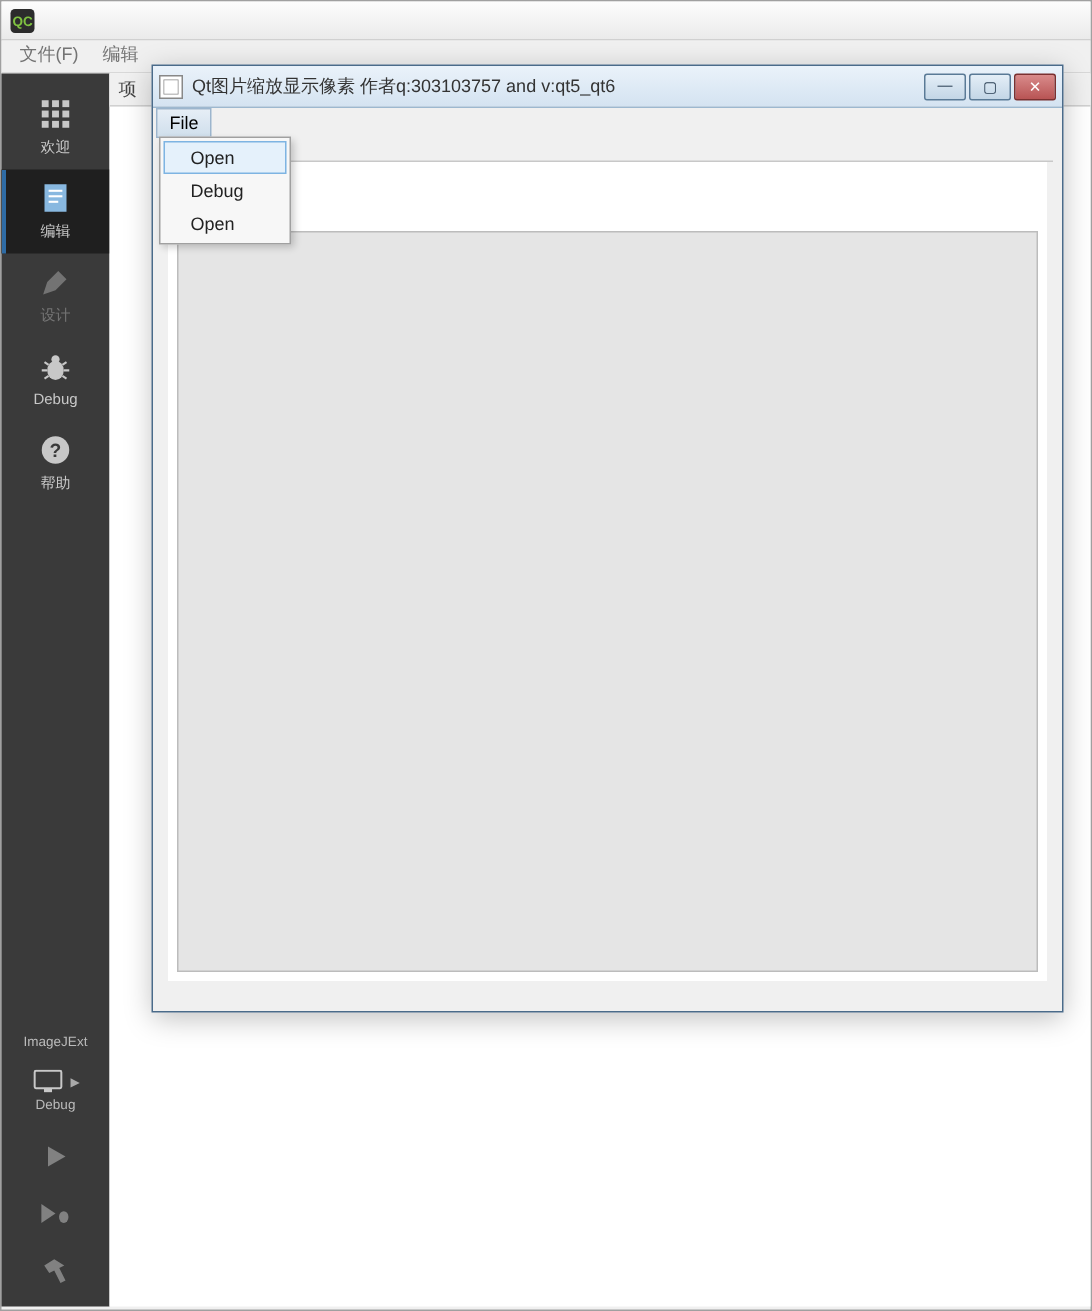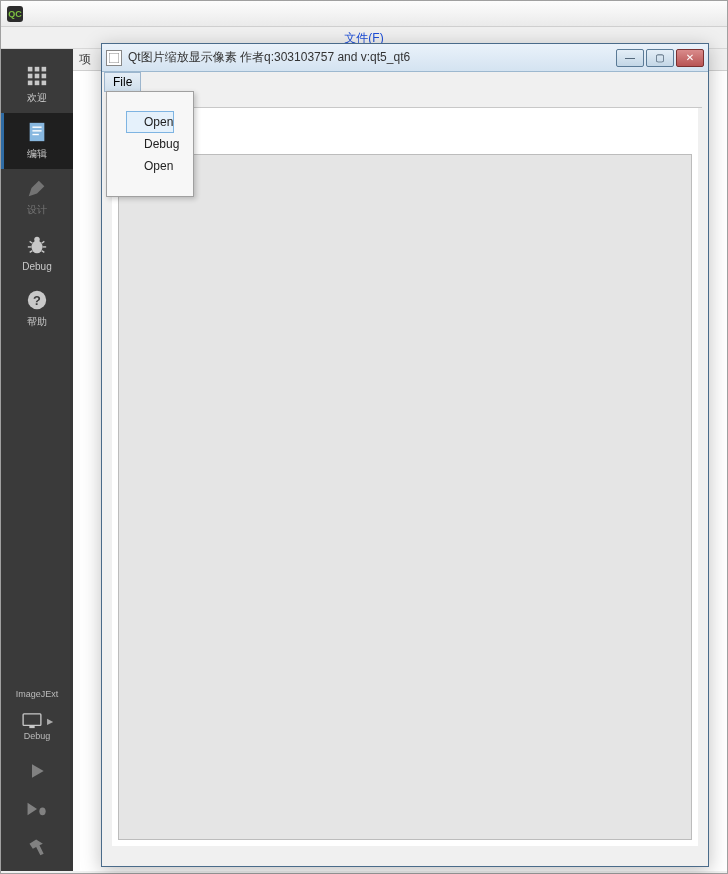--- a/index.html
+++ b/index.html
@@ -38,27 +38,26 @@
       display: inline-flex;
       align-items: center;
       justify-content: center;
       color: #7fc241;
       font-size: 9px;
       font-weight: bold;
     }
     .menubar {
       height: 22px;
       display: flex;
-      align-items: center;
+      align-items: flex-end;
       padding: 0 4px;
       background: #f0f0f0;
       border-bottom: 1px solid #d8d8d8;
       font-size: 12px;
-      color: #1d4ed8;
-      flex-direction: column;
+      color: #737373;
     }
     .menubar .menu-item {
       padding: 3px 8px;
       cursor: default;
     }
     .content-row {
       display: flex;
       height: calc(100% - 50px);
       position: relative;
     }
@@ -130,21 +129,21 @@
       font-size: 12px;
       padding: 2px 6px;
       color: #444;
     }
     
     .app-window {
       position: absolute;
       top: 42px;
       left: 100px;
       width: 608px;
-      height: 824px;
+      height: 632px;
       background: #f0f0f0;
       border: 1px solid #4a6b8a;
       box-shadow: 0 4px 18px rgba(0,0,0,0.25);
     }
     .app-titlebar {
       height: 28px;
       background: linear-gradient(to bottom, #eaf2fa, #d4e3f1);
       border-bottom: 1px solid #9db8cf;
       display: flex;
       align-items: center;
@@ -199,21 +198,21 @@
       font-size: 12px;
     }
     .app-dropdown {
       position: absolute;
       top: 47px;
       left: 4px;
       width: 88px;
       background: #f7f7f7;
       border: 1px solid #a0a0a0;
       box-shadow: 2px 2px 5px rgba(0,0,0,0.2);
-      padding: 19px;
+      padding: 2px;
       z-index: 10;
     }
     .app-dropdown .ditem {
       padding: 4px 18px;
       font-size: 12px;
       color: #222;
       text-align: left;
     }
     .app-dropdown .ditem.hover {
       background: #e5f1fb;

